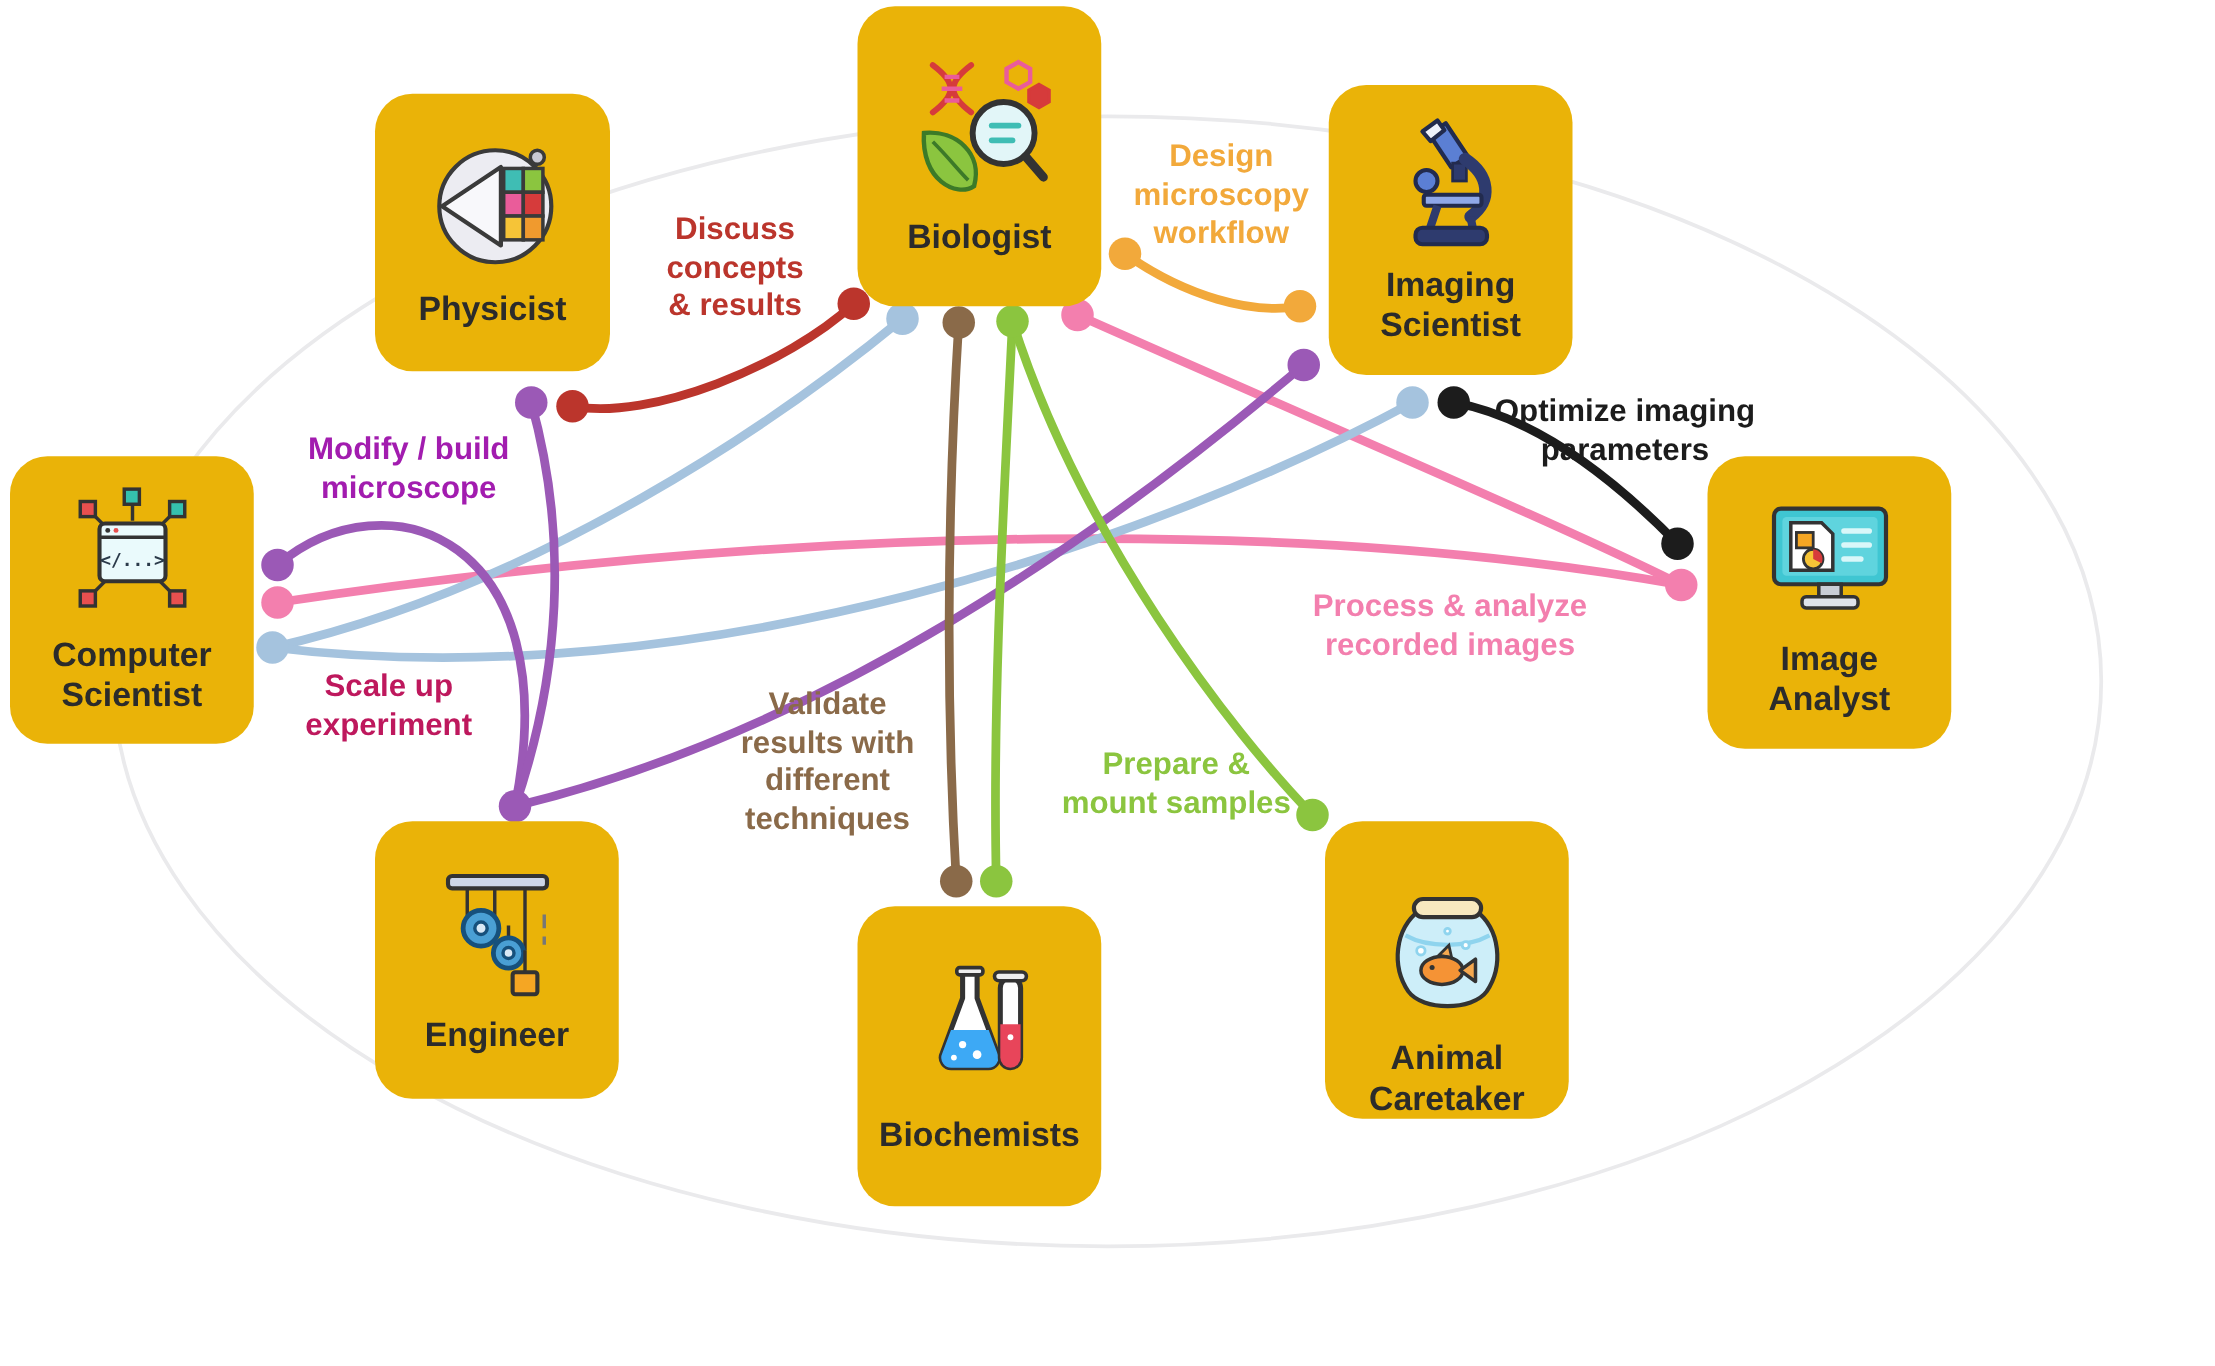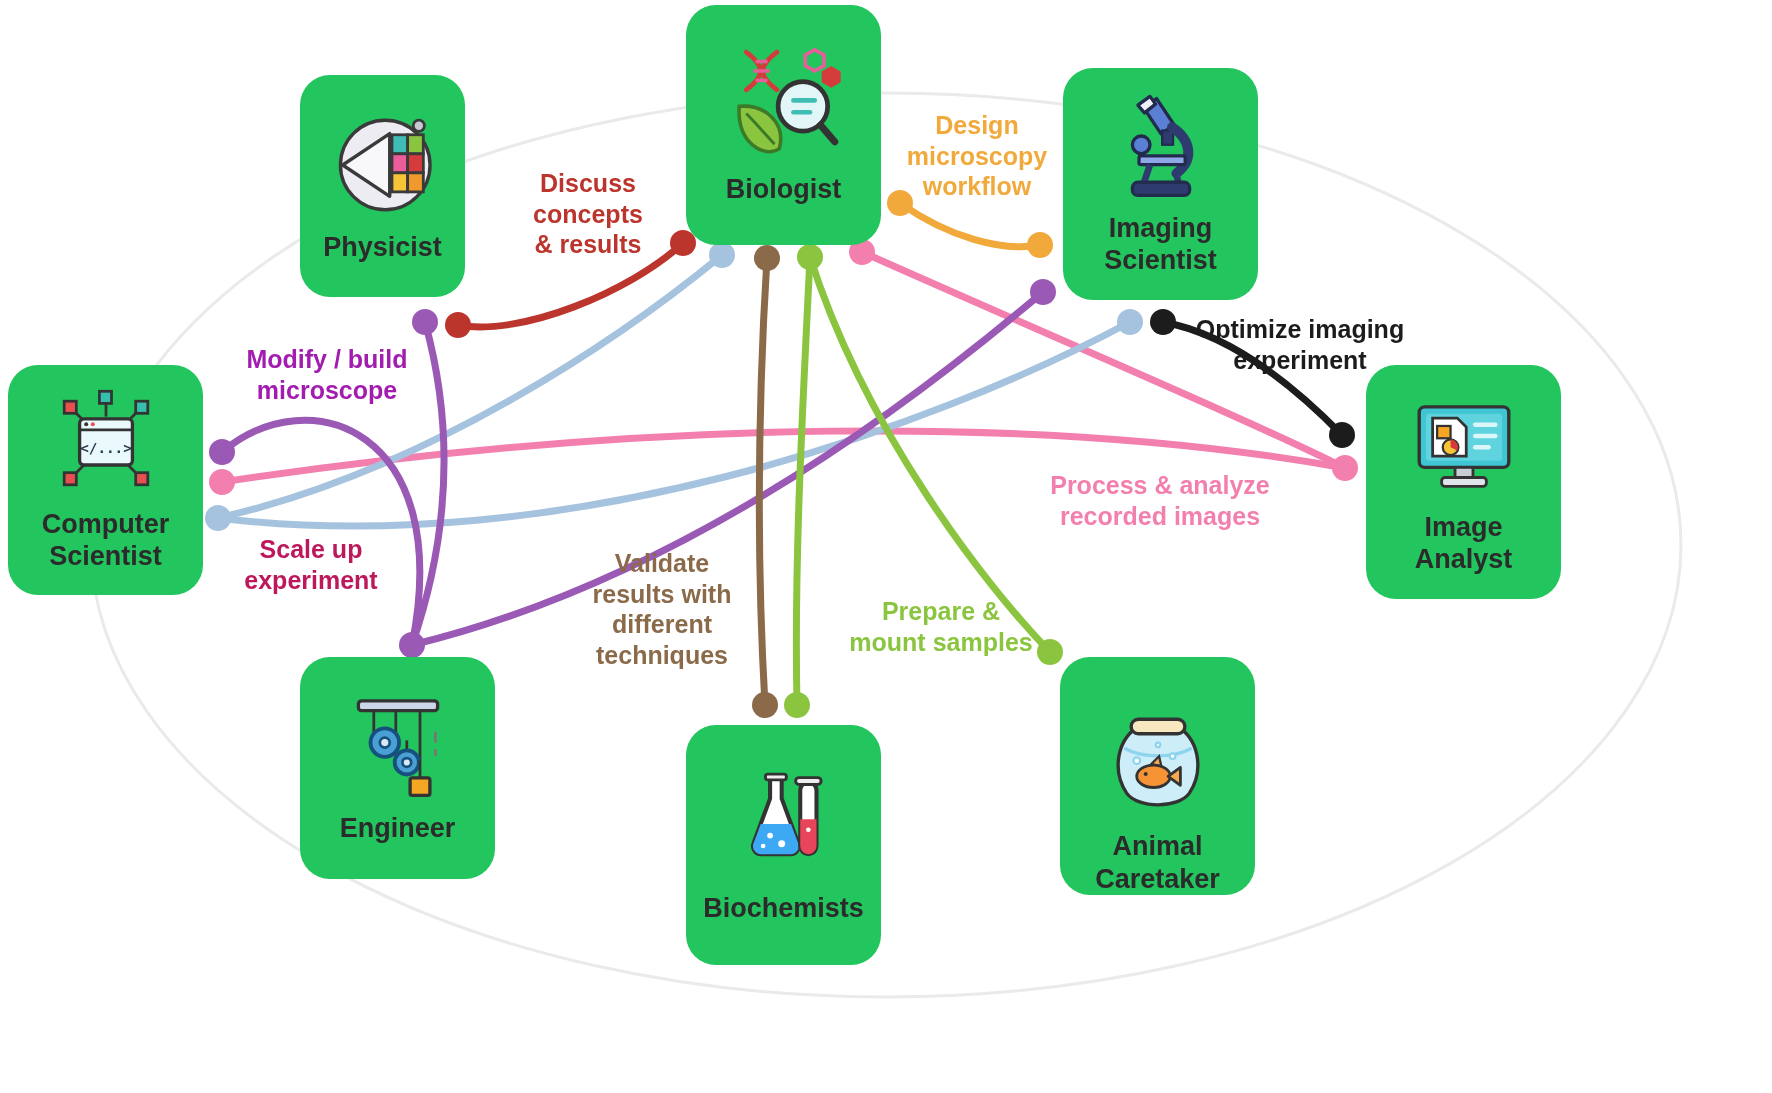--- a/index.html
+++ b/index.html
@@ -6,21 +6,21 @@
   #stage{
     position:relative;
     width:1772px;height:1093px;
     font-family:"Liberation Sans", sans-serif;
     overflow:hidden;
     background:#ffffff;
   }
   #wires{position:absolute;left:0;top:0;width:1772px;height:1093px;}
   .node{
     position:absolute;
-    background:#22c55e;
+    background:#eab308;
     border-radius:30px;
     display:flex;flex-direction:column;
     align-items:center;justify-content:center;
     gap:10px;
   }
   .node-label{
     font-size:27px;font-weight:700;color:#2b2b2b;
     text-align:center;white-space:pre-line;line-height:1.2;
   }
   .conn-label{
@@ -87,31 +87,31 @@
 concepts
 &amp; results</div>
   <div class="conn-label" style="left: 877px; top: 110px; width: 200px; color: rgb(242, 169, 59);">Design
 microscopy
 workflow</div>
   <div class="conn-label" style="left: 207px; top: 344px; width: 240px; color: #a21caf;">Modify / build
 microscope</div>
   <div class="conn-label" style="left: 211px; top: 534px; width: 200px; color: #be185d;">Scale up
 experiment</div>
   <div class="conn-label" style="left: 1150px; top: 314px; width: 300px; color: rgb(28, 28, 28);">Optimize imaging
-experiment</div>
+parameters</div>
   <div class="conn-label" style="left: 1010px; top: 470px; width: 300px; color: rgb(243, 127, 174);">Process &amp; analyze
 recorded images</div>
   <div class="conn-label" style="left: 562px; top: 548px; width: 200px; color: rgb(138, 106, 73);">Validate
 results with
 different
 techniques</div>
   <div class="conn-label" style="left: 816px; top: 596px; width: 250px; color: rgb(139, 197, 63);">Prepare &amp;
 mount samples</div>
 
-  <div class="node" style="left:300px;top:75px;width:165px;height:222px;">
+  <div class="node" style="left:300px;top:75px;width:188px;height:222px;">
     <svg class="icon" width="112" height="112" viewBox="0 0 100 100">
       <circle cx="52" cy="50" r="40" fill="#ececf2" stroke="#3a3a3a" stroke-width="3"></circle>
       <circle cx="82" cy="15" r="5" fill="#c8c8d2" stroke="#3a3a3a" stroke-width="2.5"></circle>
       <path d="M14,50 L56,22 L56,78 Z" fill="#f8f8fb" stroke="#3a3a3a" stroke-width="3" stroke-linejoin="round"></path>
       <rect x="58" y="23" width="14" height="17" fill="#3fbdb4" stroke="#3a3a3a" stroke-width="2.5"></rect>
       <rect x="72" y="23" width="14" height="17" fill="#8bc53f" stroke="#3a3a3a" stroke-width="2.5"></rect>
       <rect x="58" y="40" width="14" height="17" fill="#ea5c9a" stroke="#3a3a3a" stroke-width="2.5"></rect>
       <rect x="72" y="40" width="14" height="17" fill="#d63b3b" stroke="#3a3a3a" stroke-width="2.5"></rect>
       <rect x="58" y="57" width="14" height="17" fill="#f6c437" stroke="#3a3a3a" stroke-width="2.5"></rect>
       <rect x="72" y="57" width="14" height="17" fill="#f09a2e" stroke="#3a3a3a" stroke-width="2.5"></rect>

